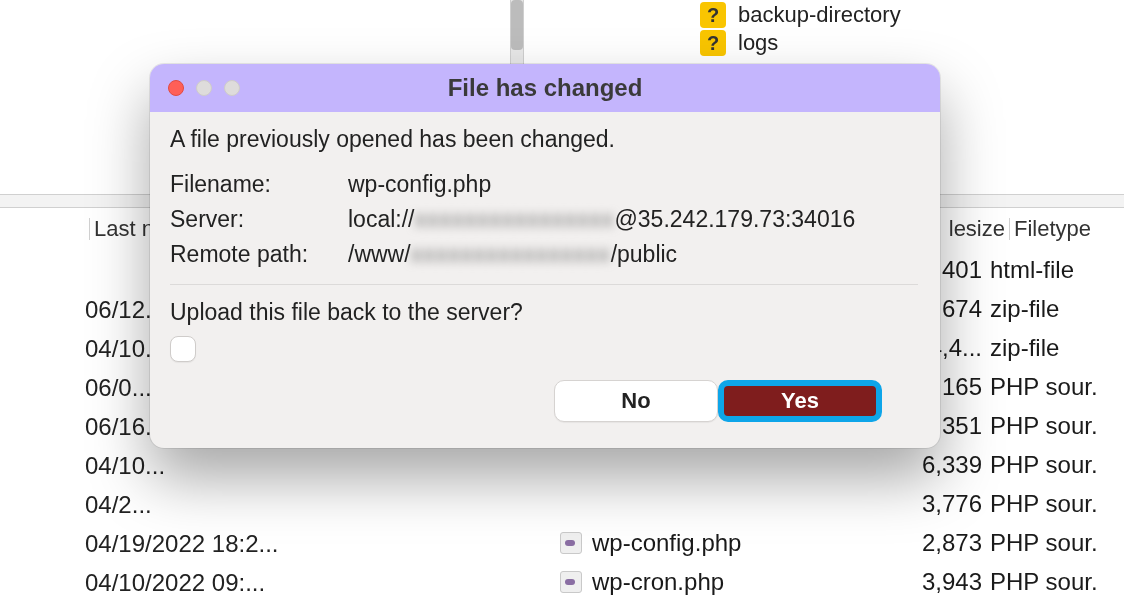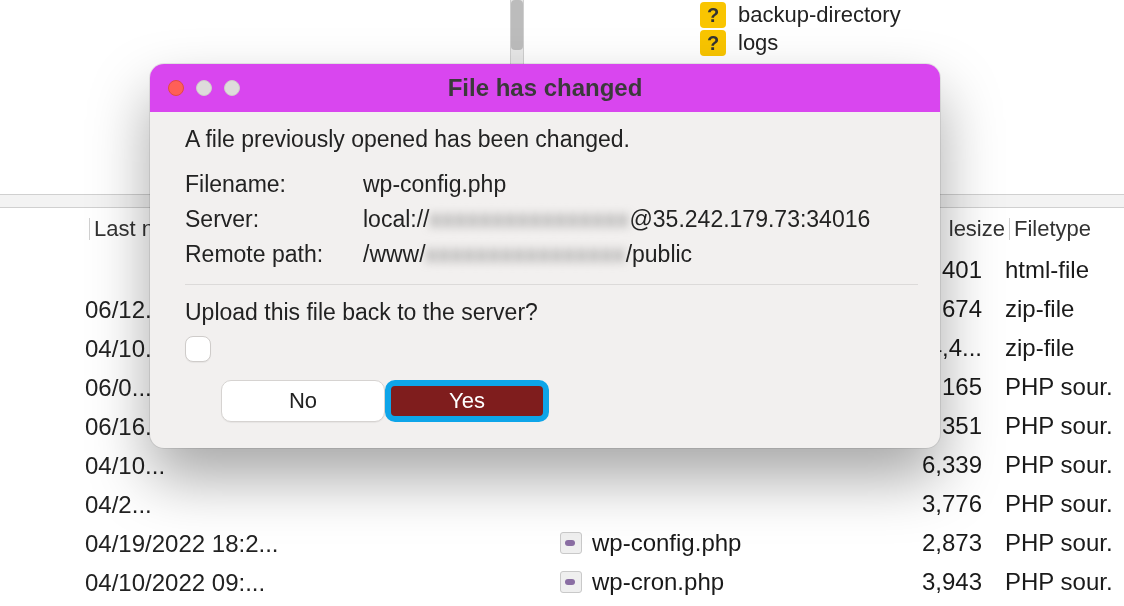--- a/index.html
+++ b/index.html
@@ -71,21 +71,21 @@
   }
 
   .bg-right-rows {
     position:absolute;
     left:560px; top:250px; right:0;
     font-size:24px; line-height:39px;
   }
   .bg-right-rows .r { display:flex; }
   .bg-right-rows .name { flex: 0 0 300px; white-space:nowrap; overflow:hidden; }
   .bg-right-rows .size { flex: 0 0 130px; text-align:right; padding-right:8px; }
-  .bg-right-rows .type { flex: 1; white-space:nowrap;margin-left:15px; }
+  .bg-right-rows .type { flex: 1; white-space:nowrap; }
 
   .php-icon {
     display:inline-block; width:22px; height:22px;
     background:#efefef; border:1px solid #c9c9c9; border-radius:3px;
     position:relative; vertical-align:-3px; margin-right:10px;
   }
   .php-icon::after {
     content:""; position:absolute; left:4px; top:7px; width:10px; height:6px;
     background:#8a6ea3; border-radius:3px;
   }
@@ -97,33 +97,33 @@
     width:790px;
     background:#f2f0ef;
     border-radius:14px;
     box-shadow: 0 30px 60px rgba(0,0,0,.35), 0 0 0 1px rgba(0,0,0,.08);
     overflow:hidden;
   }
   .titlebar {
     height:48px;
     display:flex; align-items:center;
     position:relative;
-    background:#d946ef;
+    background:#c4b5fd;
   }
   .traffic { display:flex; gap:12px; margin-left:18px; }
   .tl { width:16px; height:16px; border-radius:50%; }
   .tl.red { background:#ff5f57; border:1px solid #e14b42; }
   .tl.dim { background:#dedcdb; border:1px solid #cfccca; }
   .titlebar .title {
     position:absolute; left:0; right:0; text-align:center;
     font-weight:700; font-size:24px; color:#3a3a3a;
     pointer-events:none;
   }
 
-  .dialog-body { padding: 4px 22px 22px 35px; font-size:23px; color:#222; }
+  .dialog-body { padding: 4px 22px 22px 20px; font-size:23px; color:#222; }
   .msg { margin: 10px 0 14px 0; }
 
   table.info { border-collapse:collapse; width:100%; }
   table.info td { padding: 4px 0; vertical-align:top;margin-top:36px; }
   table.info td.k { width:178px; color:#222; }
   table.info td.v { }
 
   .blur {
     display:inline-block;
     filter: blur(5px);
@@ -134,21 +134,21 @@
 
   .sep { height:1px; background:#dcdad9; margin:12px 0 14px 0; }
 
   .checkbox-row { display:flex; align-items:center; gap:14px; margin:10px 0 18px 0; }
   .cb {
     width:26px; height:26px; border-radius:8px;
     background:#ffffff; border:1px solid #cfccca;
     box-shadow: inset 0 1px 0 #fff, 0 1px 1px rgba(0,0,0,.05);
   }
 
-  .buttons { display:flex; justify-content:flex-start; padding: 0 36px 4px 36px; }
+  .buttons { display:flex; justify-content:flex-end; padding: 0 36px 4px 36px; font-weight: bold; }
   .btn {
     min-width:164px; height:42px;
     border-radius:10px;
     font-size:22px;
     display:flex; align-items:center; justify-content:center;
     cursor:pointer;
   }
   .btn.no {
     background:#ffffff; color:#222;
     border:1px solid #d6d3d1;

